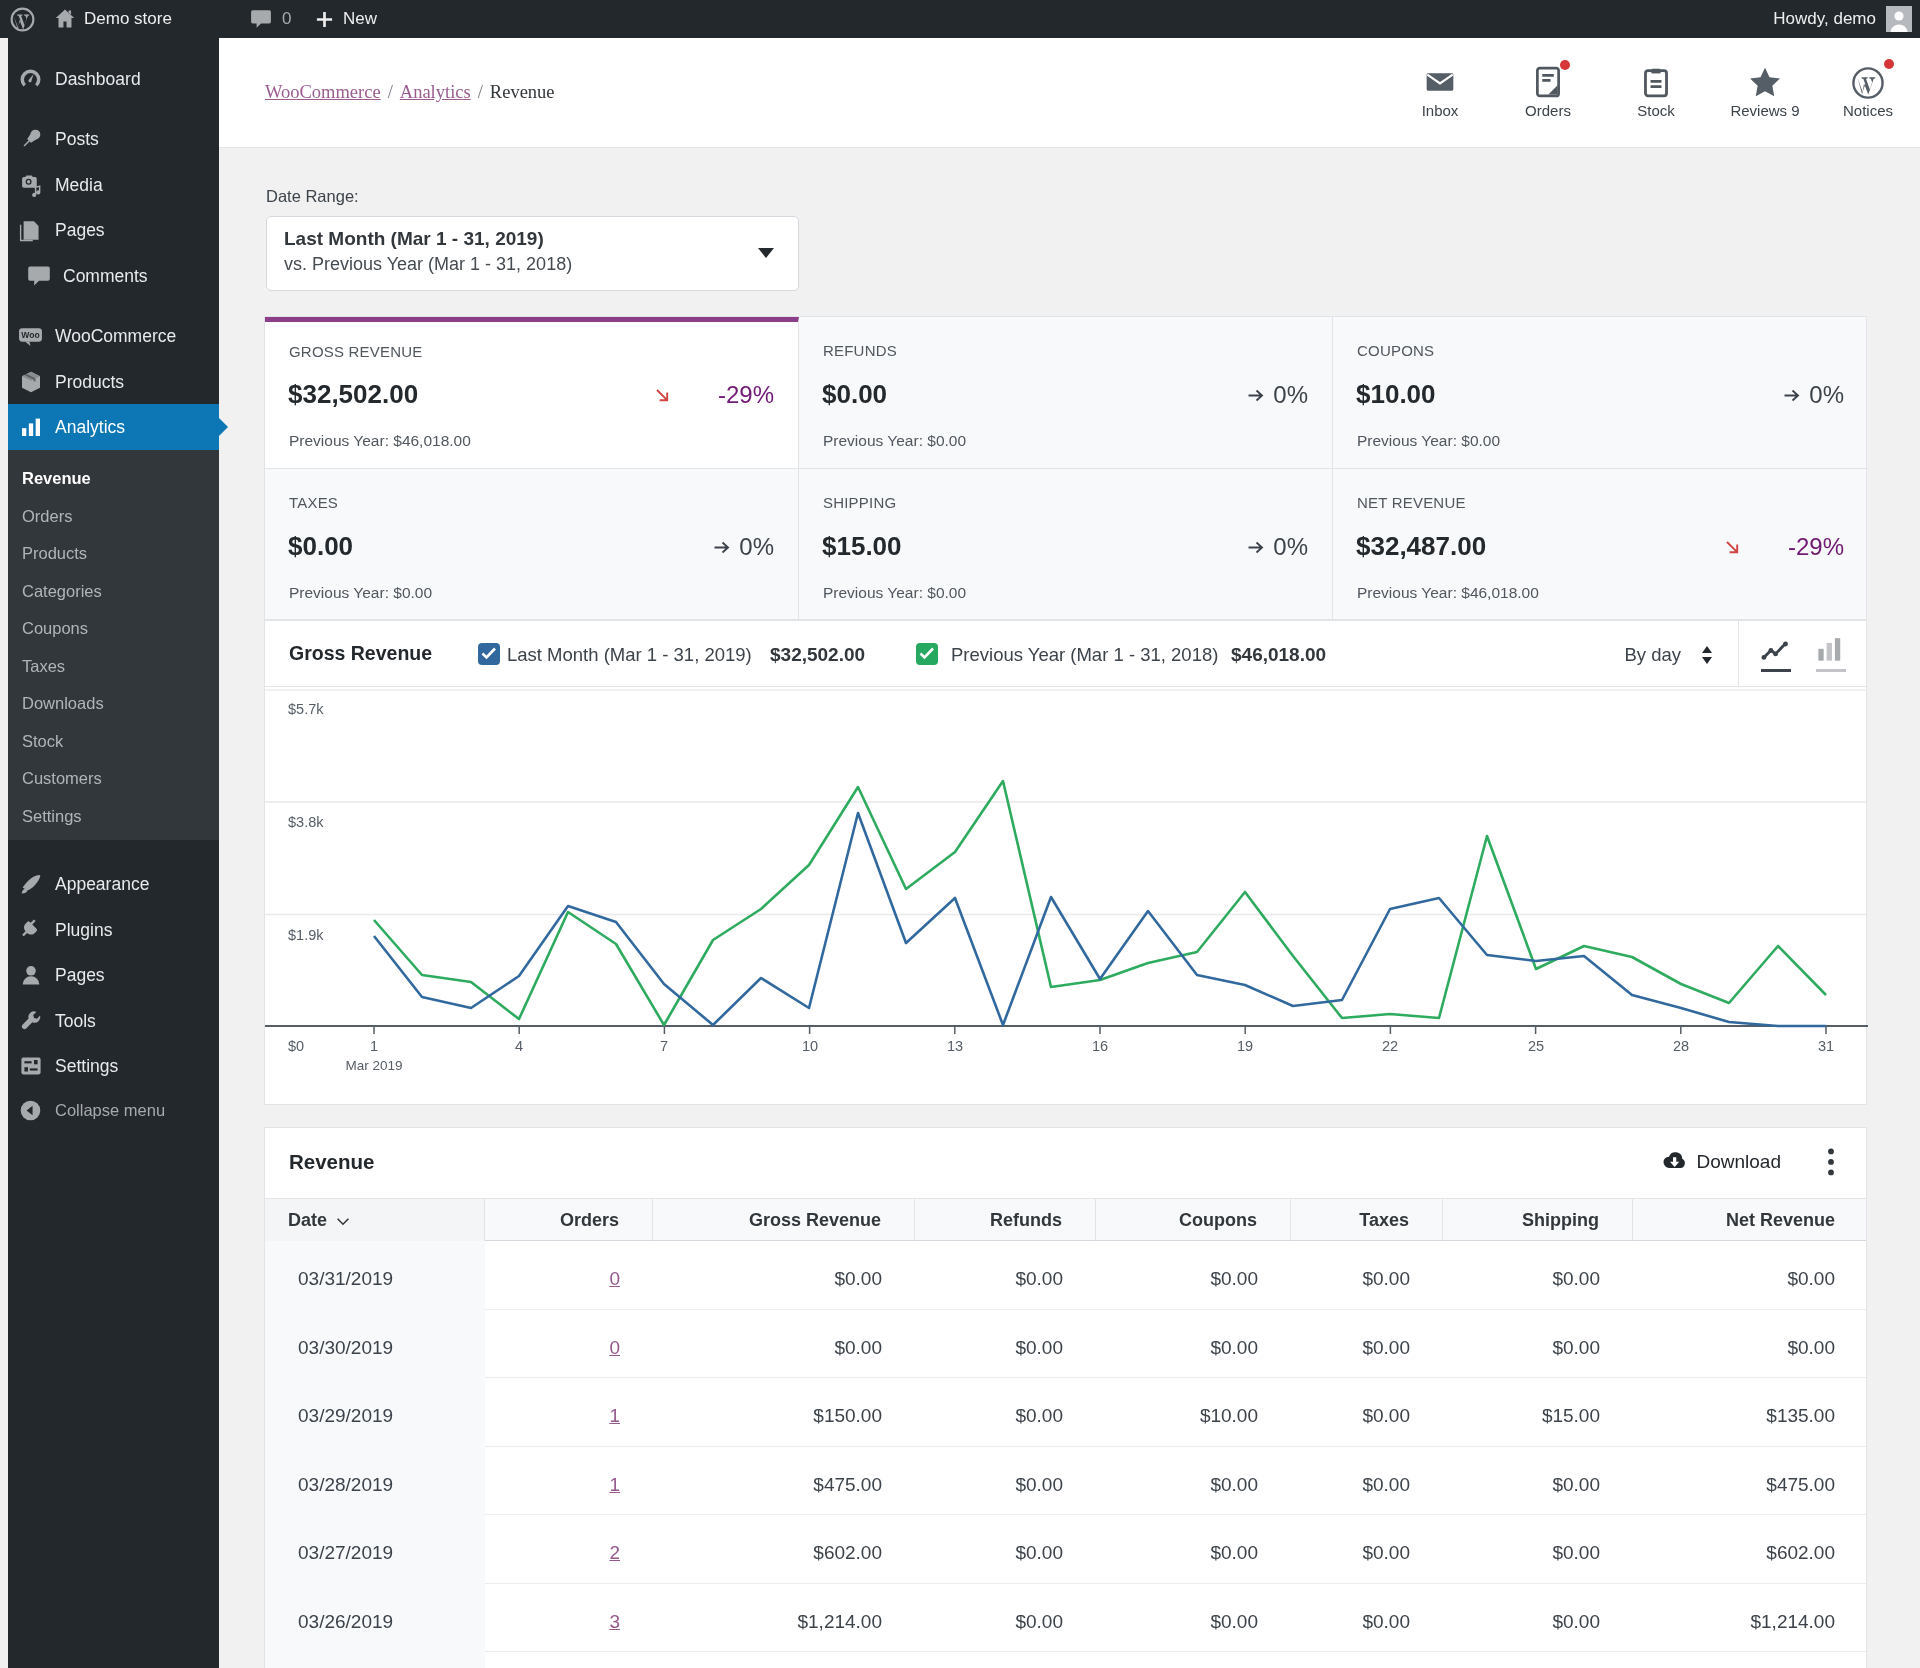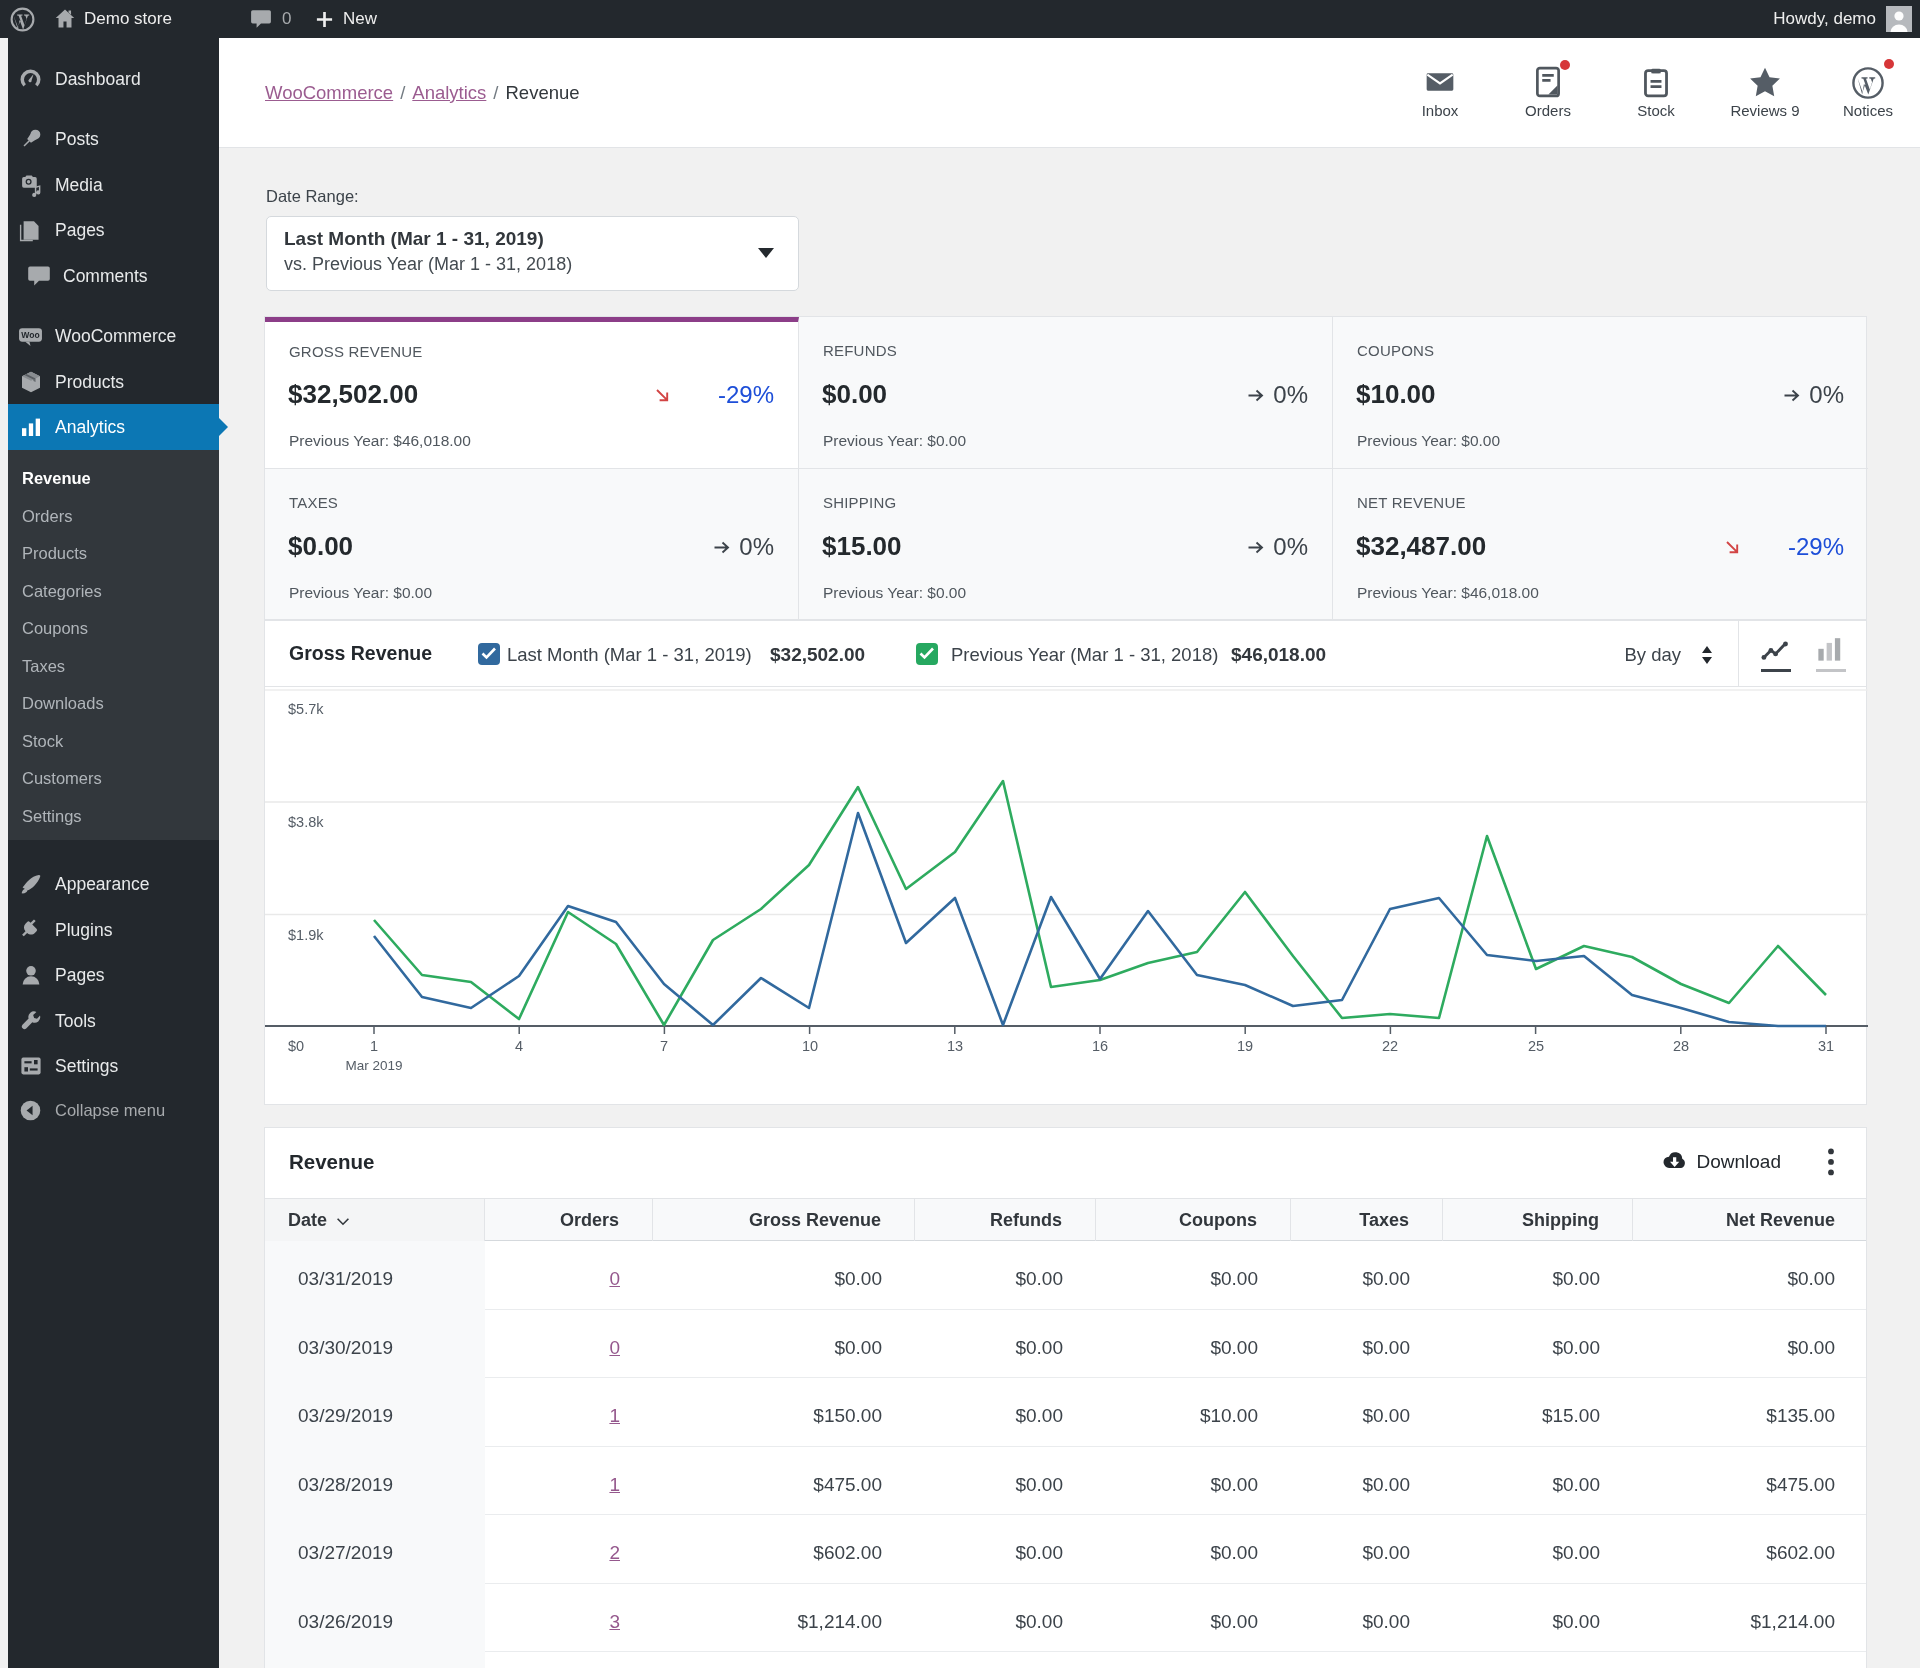--- a/index.html
+++ b/index.html
@@ -20,21 +20,21 @@
 .mi .tx { position:absolute; left:47px; }
 .mi.sel { background:#0c77b4; color:#fff; }
 .mi.sel:after { content:""; position:absolute; right:-9px; top:50%; margin-top:-10px; border-left:10px solid #0c77b4; border-top:10px solid transparent; border-bottom:10px solid transparent; }
 .smi { position:absolute; left:0; width:211px; height:38px; display:flex; align-items:center; color:#b0b5ba; font-size:16.5px; }
 .smi .tx { position:absolute; left:14px; }
 .smi.sel { color:#fff; font-weight:bold; }
 
 
 #main { position:absolute; left:211px; top:38px; width:1709px; height:1630px; background:#f1f1f1; }
 #topheader { position:absolute; left:0; top:0; width:1709px; height:110px; background:#fff; border-bottom:1px solid #e2e4e7; }
-#breadcrumb { position:absolute; left:54px; top:44px; font-size:18.5px; color:#50575e; }
+#breadcrumb { position:absolute; left:54px; top:44px; font-size:18.5px; color:#50575e;font-family:Liberation Serif, serif; }
 #breadcrumb .sl { margin:0 7px; color:#737b82; }
 #breadcrumb a { color:#9b5c90; }
 .hicon { position:absolute; top:0; width:100px; text-align:center; }
 .hicon .glyph { position:absolute; left:50%; top:28px; transform:translateX(-50%); }
 .hicon .cap { position:absolute; left:0; top:64px; width:100%; text-align:center; font-size:15px; color:#3c434a; }
 .reddot { position:absolute; width:10px; height:10px; border-radius:50%; background:#d63638; }
 
 
 #daterange-label { position:absolute; left:55px; top:149px; font-size:16.5px; color:#3c434a; }
 #dropdown { position:absolute; left:55px; top:178px; width:533px; height:75px; background:#fff; border:1px solid #d5d9dd; border-radius:5px; }
@@ -42,21 +42,21 @@
 #dropdown .l2 { position:absolute; left:17px; top:37px; font-size:18px; color:#444b51; }
 #dropdown .caret { position:absolute; right:24px; top:31px; width:0; height:0; border-left:8px solid transparent; border-right:8px solid transparent; border-top:10px solid #24292e; }
 
 
 #tiles { position:absolute; left:53px; top:278px; width:1603px; height:304px; background:#f8f9fa; border:1px solid #e2e4e7; }
 .tile { position:absolute; width:534px; height:152px; border-right:1px solid #e2e4e7; border-bottom:1px solid #e2e4e7; }
 .tile .lab { position:absolute; left:24px; top:25px; font-size:15px; color:#50575e; letter-spacing:0.2px; }
 .tile .amt { position:absolute; left:23px; top:62px; font-size:26px; font-weight:bold; color:#24292d; }
 .tile .prev { position:absolute; left:24px; top:115px; font-size:15.5px; color:#50575e; }
 .tile .pct { position:absolute; right:24px; top:64px; font-size:24px; color:#3c434a; display:flex; align-items:center; gap:9px; }
-.tile .pct.red { color:#1d4ed8;gap:48px; }
+.tile .pct.red { color:#701a75;gap:48px; }
 #tile1 { background:#fff; border-top:5px solid #8c3e88; }
 #tile1 .lab { top:21px; } #tile1 .amt { top:57px; } #tile1 .prev { top:110px; } #tile1 .pct { top:59px; }
 
 
 #chartpanel { position:absolute; left:53px; top:582px; width:1603px; height:485px; background:#fff; border:1px solid #e2e4e7; }
 #chart-header { position:absolute; left:0; top:0; width:100%; height:66px; border-bottom:1px solid #e2e4e7; }
 #chart-header .title { position:absolute; left:24px; top:21px; font-size:19.5px; font-weight:bold; color:#23282d; }
 .cbox { position:absolute; top:22px; width:22px; height:22px; border-radius:4px; }
 .cbox svg { position:absolute; left:3px; top:4px; }
 #chart-header .ltext { position:absolute; top:23px; font-size:18.5px; color:#3c434a; }

